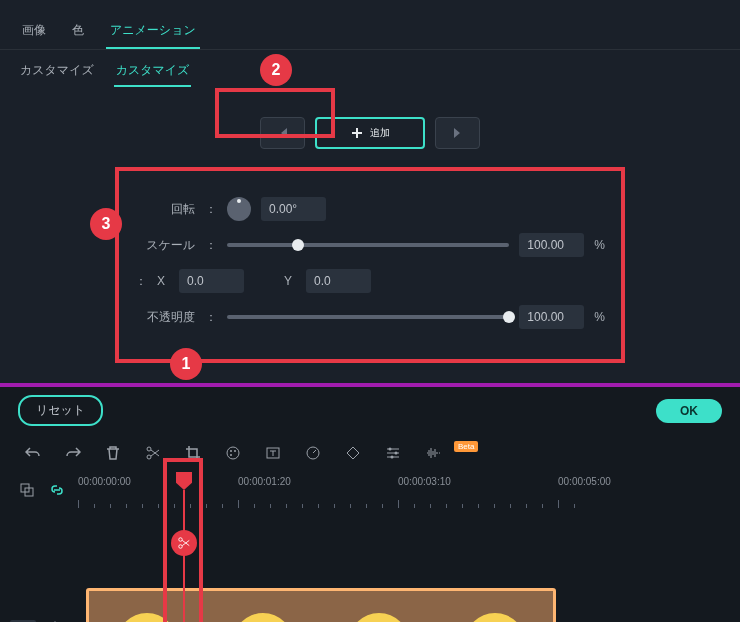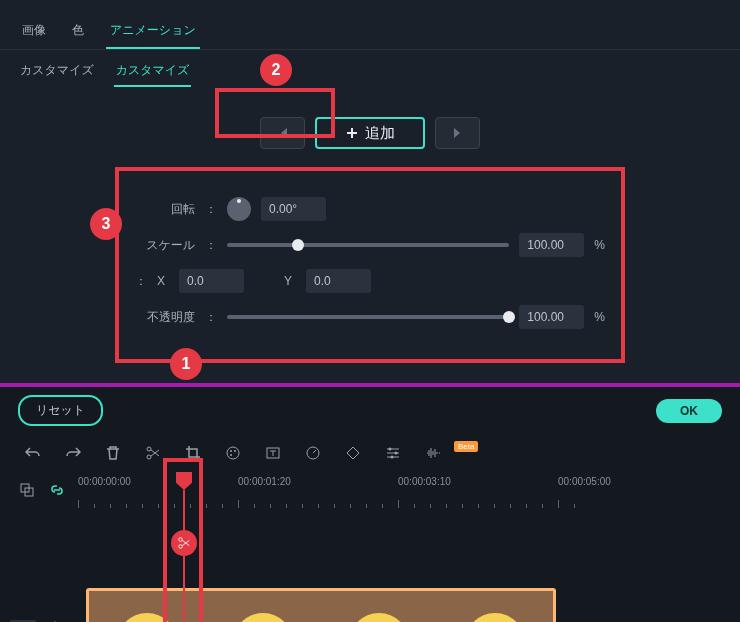--- a/index.html
+++ b/index.html
@@ -8,21 +8,21 @@
 .top-tabs { display: flex; gap: 18px; padding: 22px 18px 0; border-bottom: 1px solid #2a3038; }
 .top-tab { padding: 0 4px 8px; cursor: pointer; color: #aab0b8; }
 .top-tab.active { color: #3de0c9; border-bottom: 2px solid #3de0c9; }
 
 .sub-tabs { display: flex; gap: 18px; padding: 12px 18px 0; }
 .sub-tab { padding: 0 2px 6px; cursor: pointer; color: #aab0b8; }
 .sub-tab.active { color: #3de0c9; border-bottom: 2px solid #3de0c9; }
 
 .keyframe-nav { display: flex; gap: 10px; justify-content: center; margin: 30px 0 18px; position: relative; }
 .nav-btn { width: 45px; height: 32px; background: #242b35; border: 1px solid #3a424d; border-radius: 4px; display: flex; align-items: center; justify-content: center; color: #6a7280; }
-.add-btn { width: 110px; height: 32px; background: #1a2029; border: 2px solid #3de0c9; border-radius: 4px; display: flex; align-items: center; justify-content: center; gap: 6px; color: #e8ecef; font-size: 15px; }
+.add-btn { width: 110px; height: 32px; background: #1a2029; border: 2px solid #3de0c9; border-radius: 4px; display: flex; align-items: center; justify-content: center; gap: 6px; color: #e8ecef; font-size: 10px; }
 
 .props { margin: 0 auto 20px; padding: 18px 20px 22px; width: 510px; position: relative; }
 .props-border { position: absolute; inset: 0; border: 4px solid #e63946; pointer-events: none; }
 .prop-row { display: flex; align-items: center; margin: 12px 0; gap: 10px; }
 .prop-label { width: 60px; text-align: right; color: #aab0b8; }
 .colon { color: #aab0b8; }
 .num-input { background: #2a323d; border: none; color: #c0c5cc; padding: 4px 8px; width: 65px; height: 24px; border-radius: 3px; font-size: 12px; }
 .rotation-dial { width: 24px; height: 24px; border-radius: 50%; background: #5a6270; position: relative; }
 .rotation-dial::after { content: ''; position: absolute; top: 2px; left: 50%; transform: translateX(-50%); width: 4px; height: 4px; background: #e8ecef; border-radius: 50%; }
 .slider { flex: 1; height: 4px; background: #5a6270; border-radius: 2px; position: relative; }

